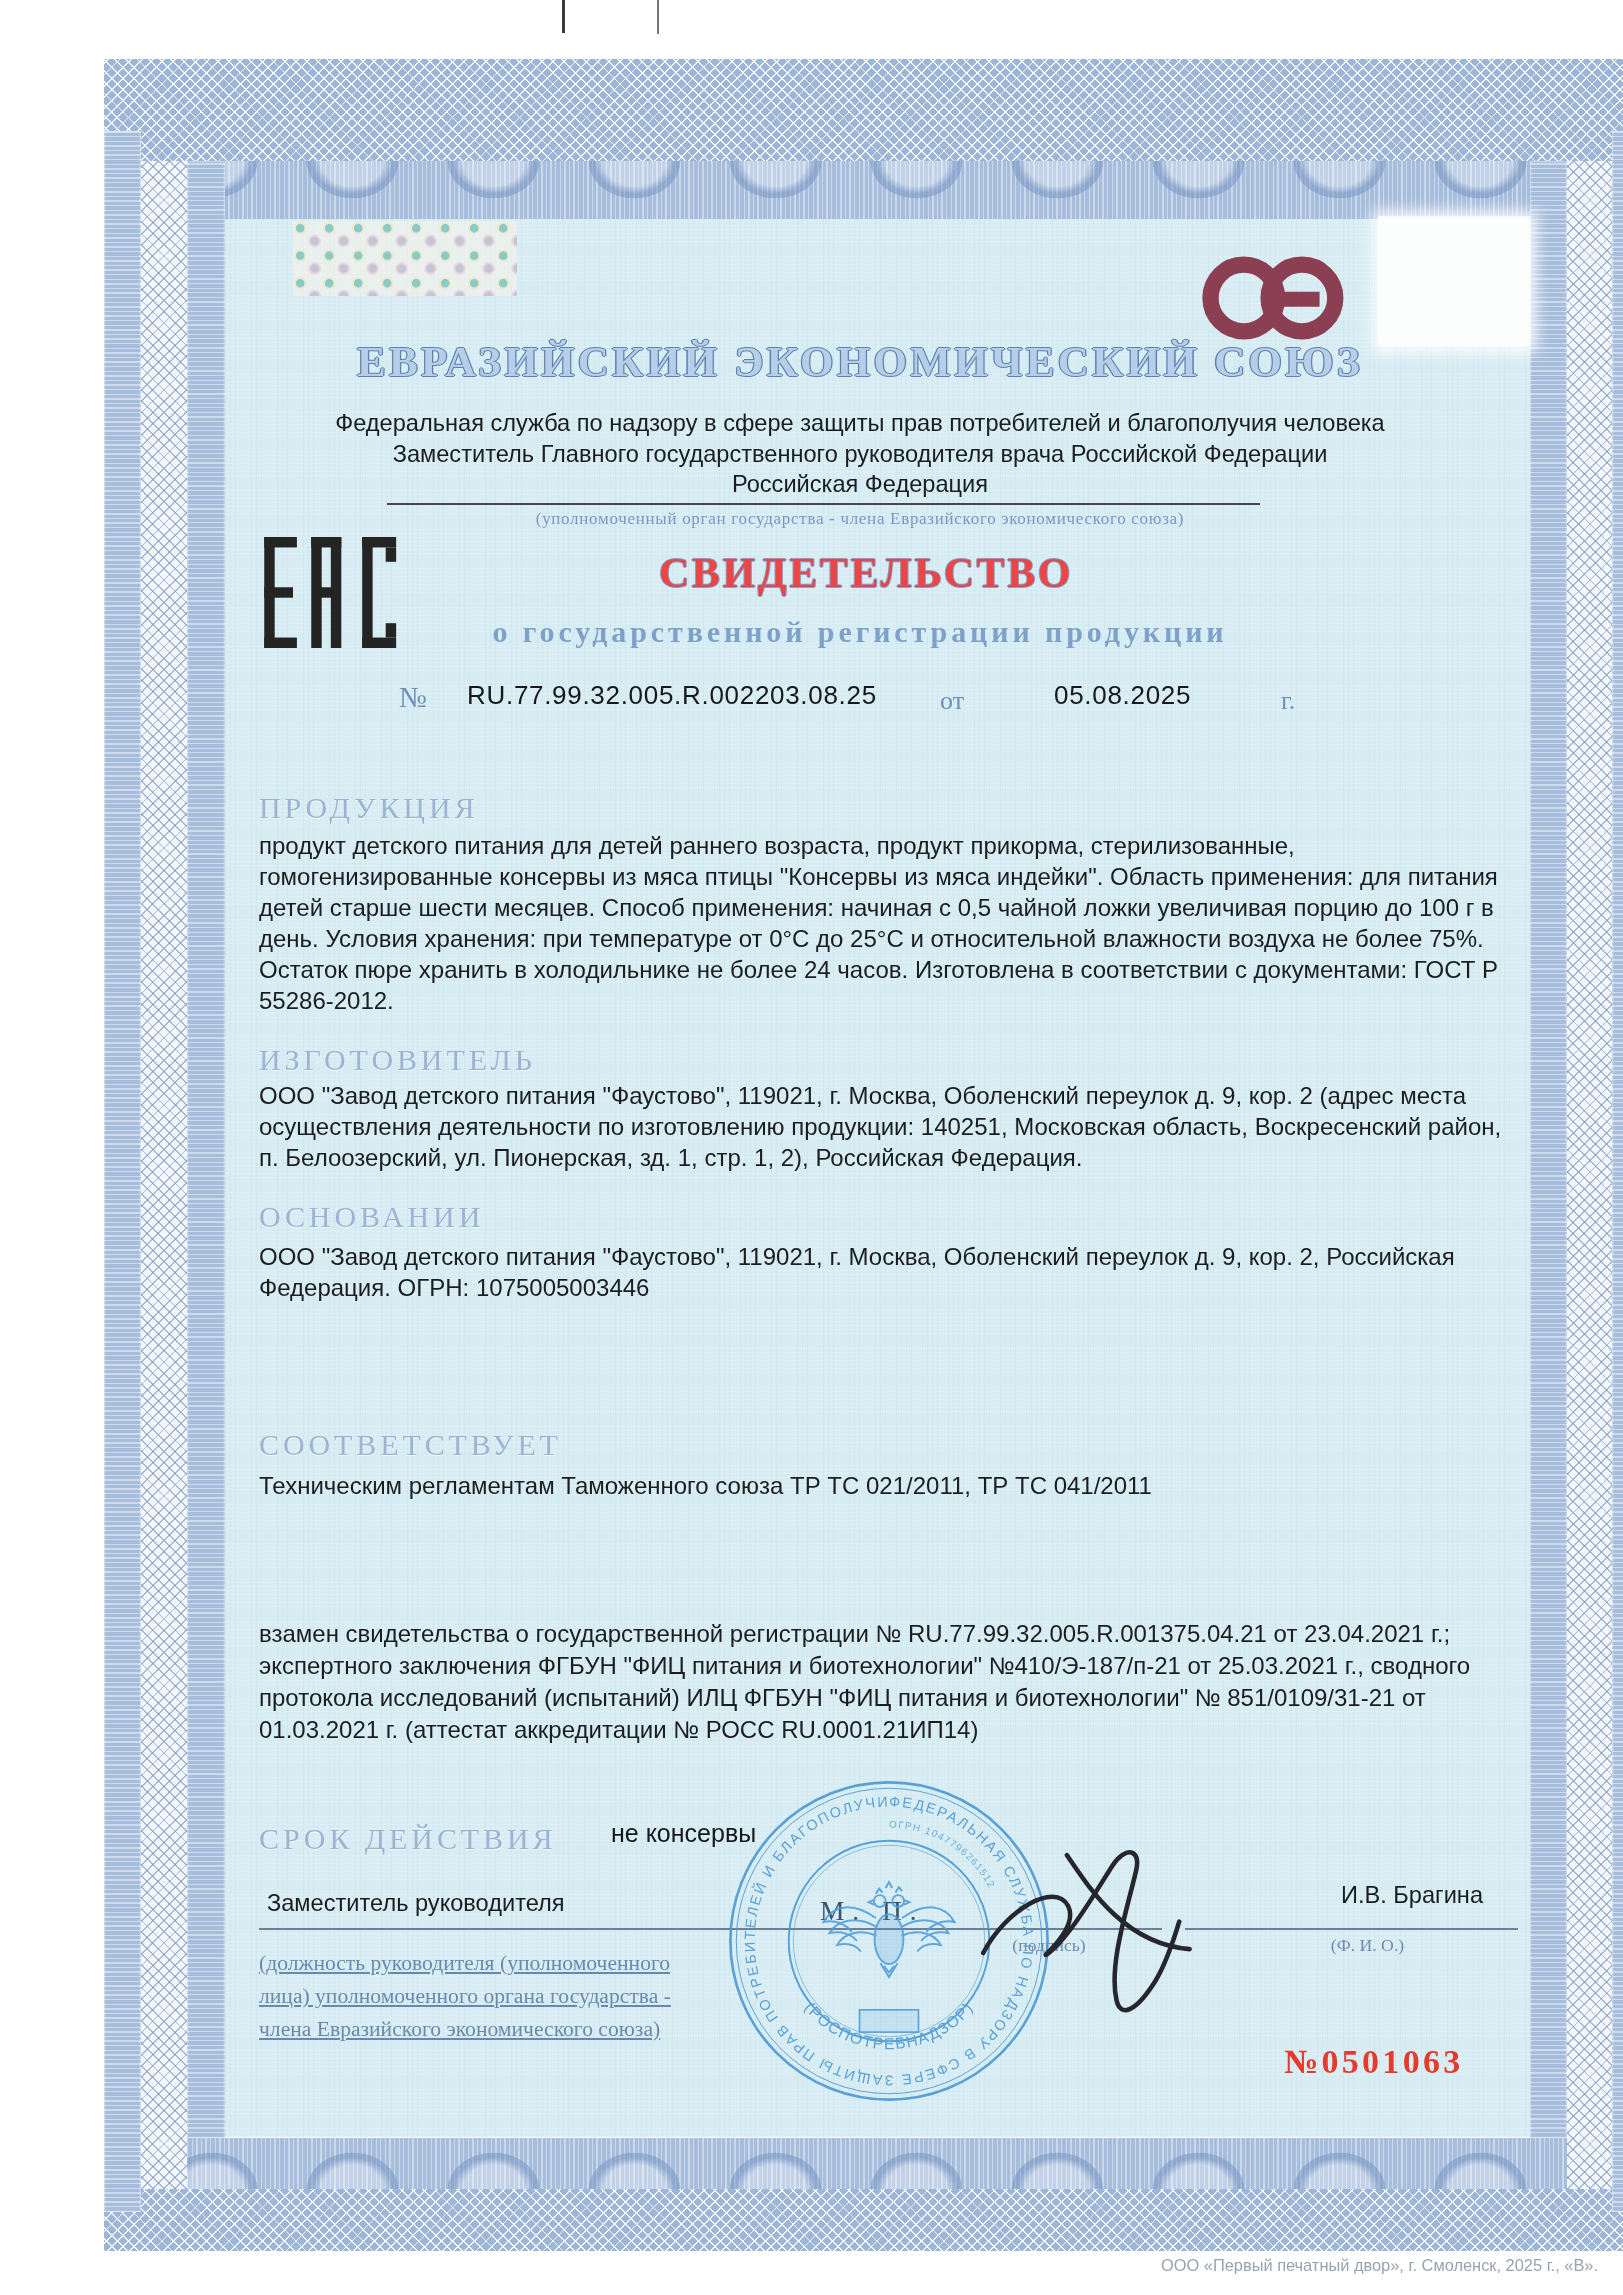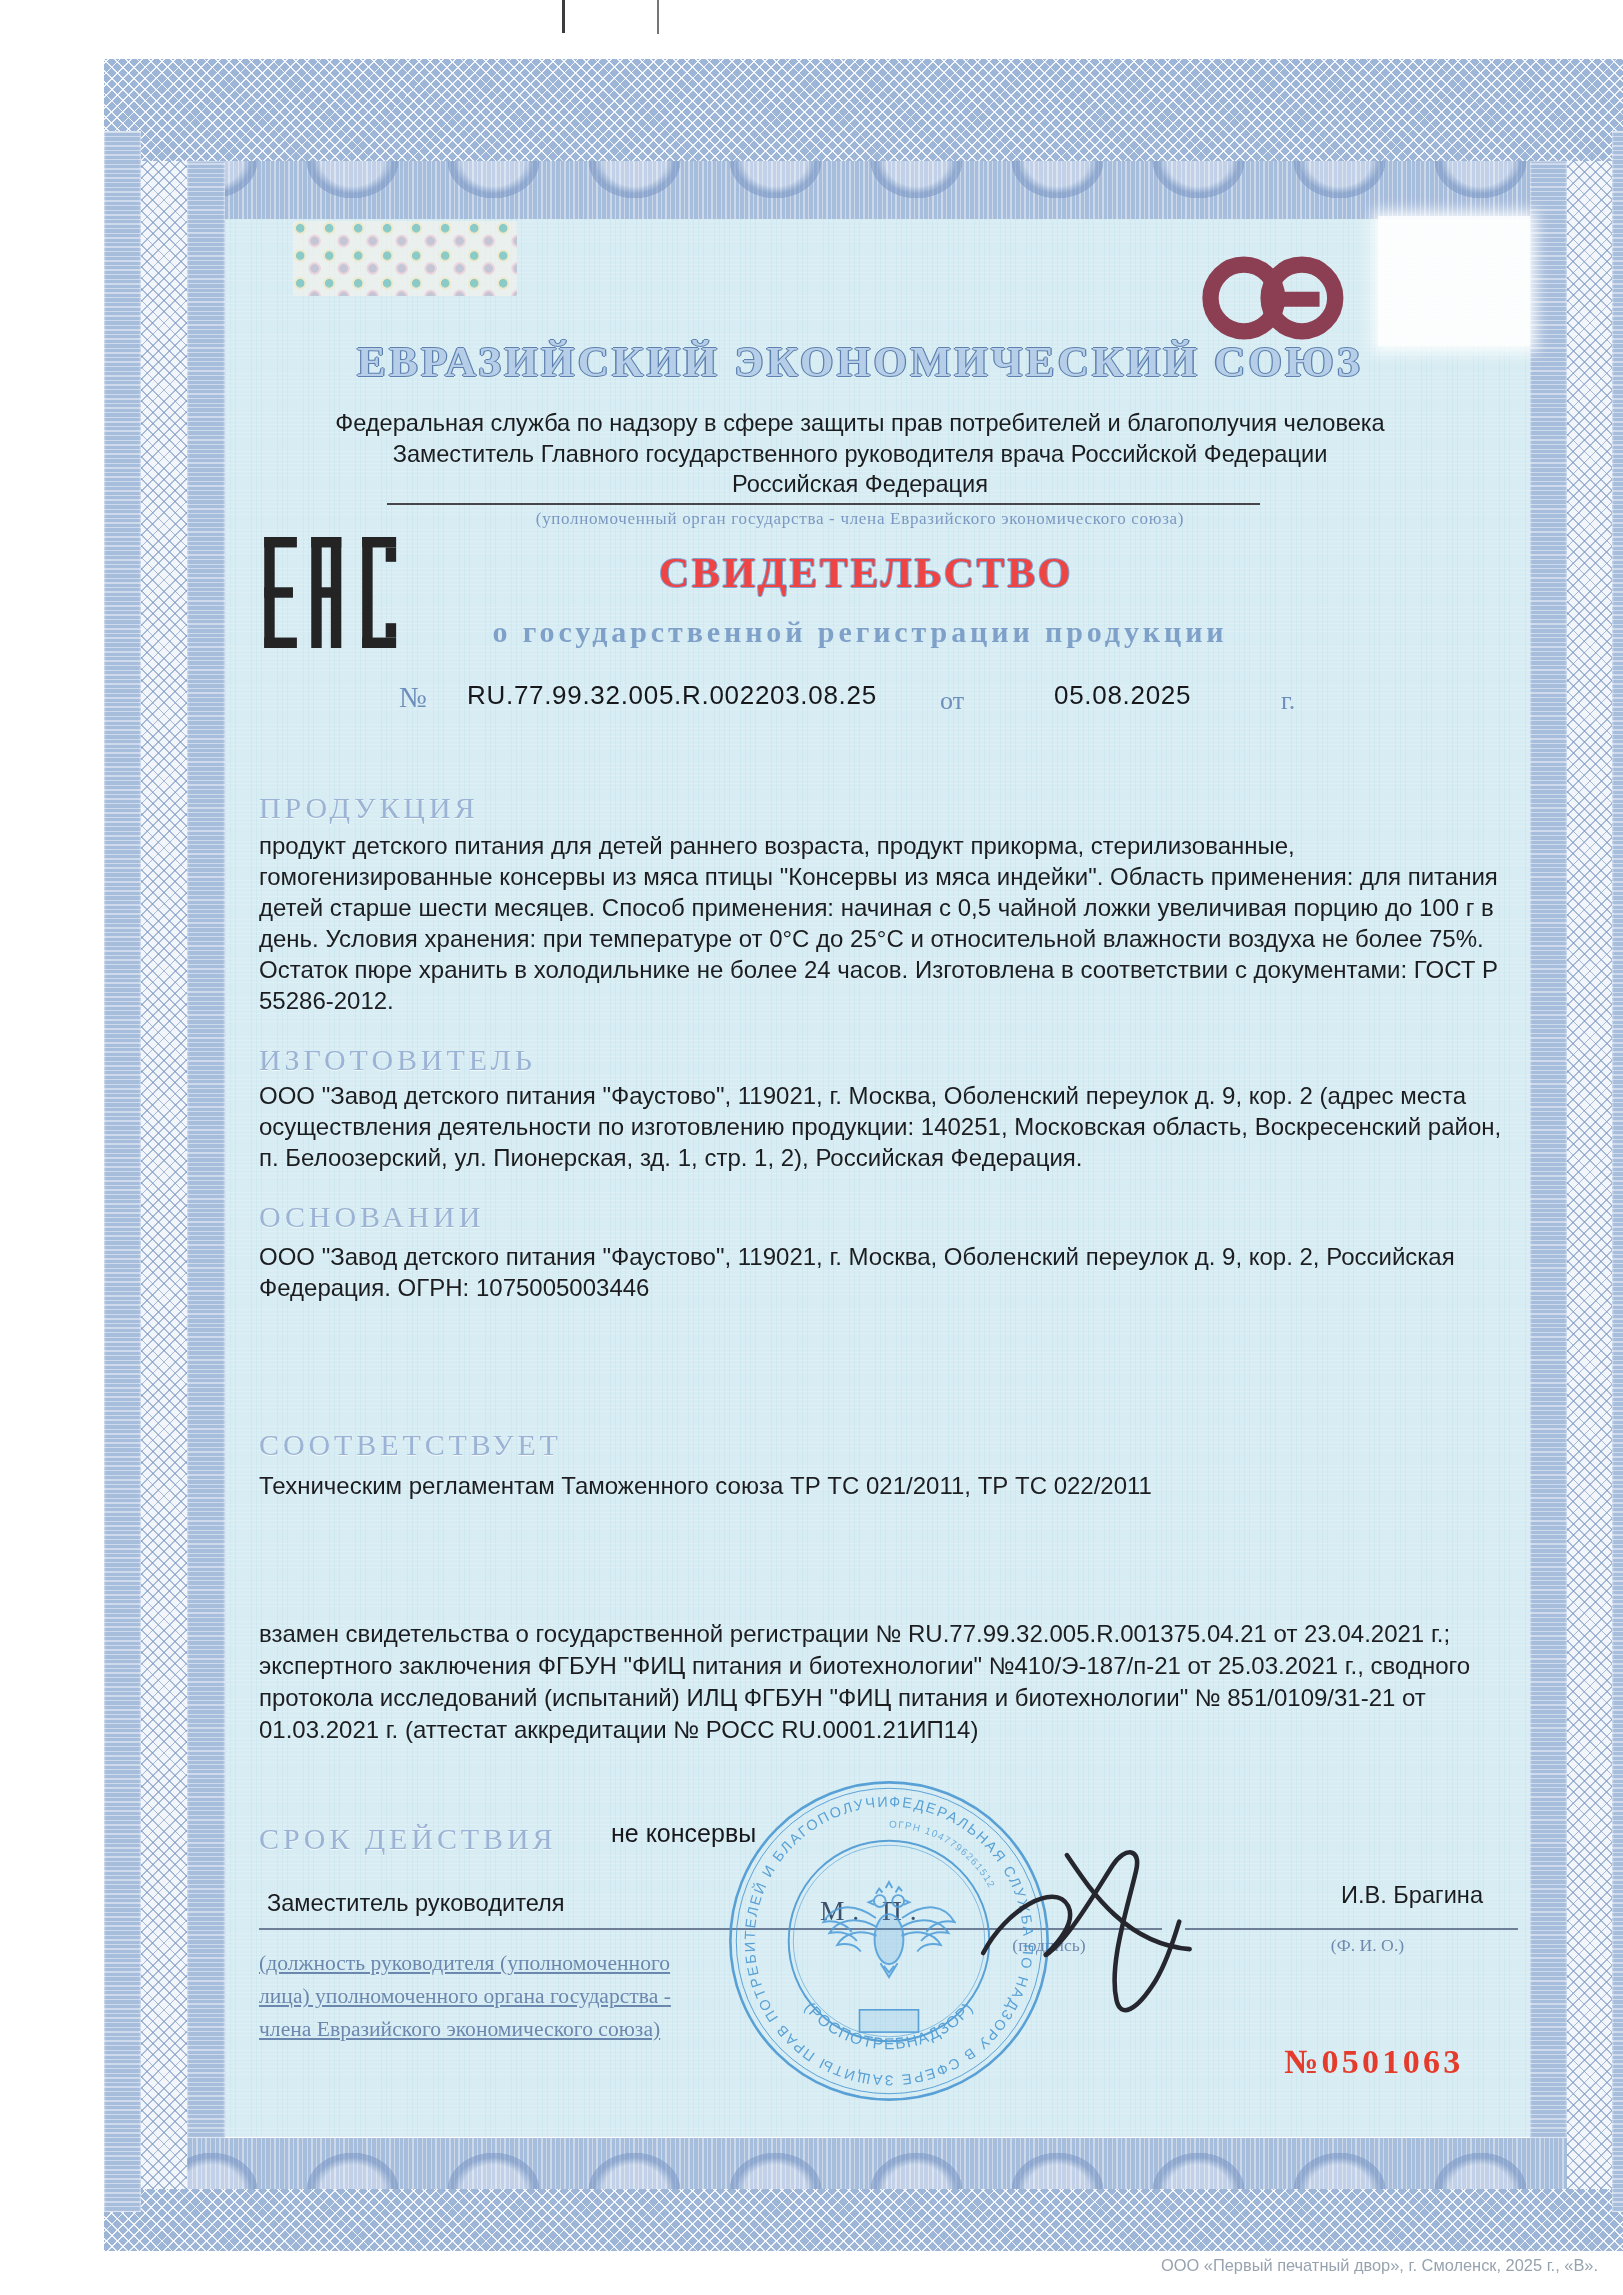--- a/index.html
+++ b/index.html
@@ -135,21 +135,21 @@
   <div class="abs sec-h" style="left:211px;top:793px;">ПРОДУКЦИЯ</div>
   <div class="abs body-t" style="left:211px;top:830px;width:1263px;">продукт детского питания для детей раннего возраста, продукт прикорма, стерилизованные, гомогенизированные консервы из мяса птицы "Консервы из мяса индейки". Область применения: для питания детей старше шести месяцев. Способ применения: начиная с 0,5 чайной ложки увеличивая порцию до 100 г в день. Условия хранения: при температуре от 0°С до 25°С и относительной влажности воздуха не более 75%. Остаток пюре хранить в холодильнике не более 24 часов. Изготовлена в соответствии с документами: ГОСТ Р 55286-2012.</div>
 
   <div class="abs sec-h" style="left:211px;top:1045px;">ИЗГОТОВИТЕЛЬ</div>
   <div class="abs body-t" style="left:211px;top:1080px;width:1263px;">ООО "Завод детского питания "Фаустово", 119021, г. Москва, Оболенский переулок д. 9, кор. 2 (адрес места осуществления деятельности по изготовлению продукции: 140251, Московская область, Воскресенский район, п. Белоозерский, ул. Пионерская, зд. 1, стр. 1, 2), Российская Федерация.</div>
 
   <div class="abs sec-h" style="left:211px;top:1202px;">ОСНОВАНИИ</div>
   <div class="abs body-t" style="left:211px;top:1241px;width:1263px;">ООО "Завод детского питания "Фаустово", 119021, г. Москва, Оболенский переулок д. 9, кор. 2, Российская Федерация. ОГРН: 1075005003446</div>
 
   <div class="abs sec-h" style="left:211px;top:1430px;">СООТВЕТСТВУЕТ</div>
-  <div class="abs body-t" style="left:211px;top:1470px;width:1263px;">Техническим регламентам Таможенного союза ТР ТС 021/2011, ТР ТС 022/2011</div>
+  <div class="abs body-t" style="left:211px;top:1470px;width:1263px;">Техническим регламентам Таможенного союза ТР ТС 021/2011, ТР ТС 041/2011</div>
 
   <div class="abs body-t" style="left:211px;top:1618px;width:1263px;line-height:32px;">взамен свидетельства о государственной регистрации № RU.77.99.32.005.R.001375.04.21 от 23.04.2021 г.; экспертного заключения ФГБУН "ФИЦ питания и биотехнологии" №410/Э-187/п-21 от 25.03.2021 г., сводного протокола исследований (испытаний) ИЛЦ ФГБУН "ФИЦ питания и биотехнологии" № 851/0109/31-21 от 01.03.2021 г. (аттестат аккредитации № РОСС RU.0001.21ИП14)</div>
 
   <div class="abs sec-h" style="left:211px;top:1824px;">СРОК ДЕЙСТВИЯ</div>
   <div class="abs" style="left:563px;top:1821px;font:25px/1 'Liberation Sans','DejaVu Sans',sans-serif;color:#17181c;">не консервы</div>
 
   <div class="abs" style="left:219px;top:1892px;font:23.6px/1 'Liberation Sans','DejaVu Sans',sans-serif;color:#1b1c1f;">Заместитель  руководителя</div>
   <div class="abs" style="left:1293px;top:1884px;font:23.6px/1 'Liberation Sans','DejaVu Sans',sans-serif;color:#1b1c1f;">И.В. Брагина</div>
 
   <div class="abs mp" style="left:772px;top:1897px;">М.  П.</div>

